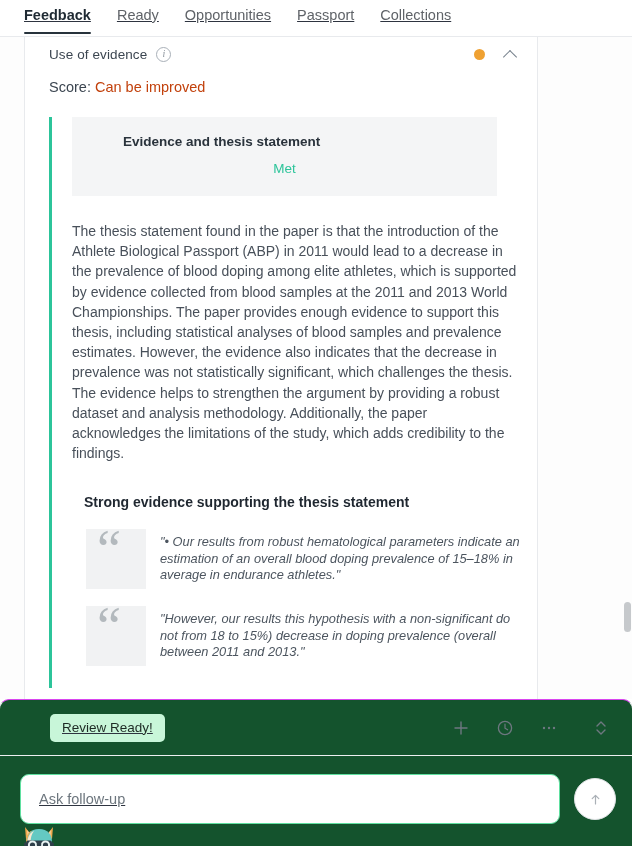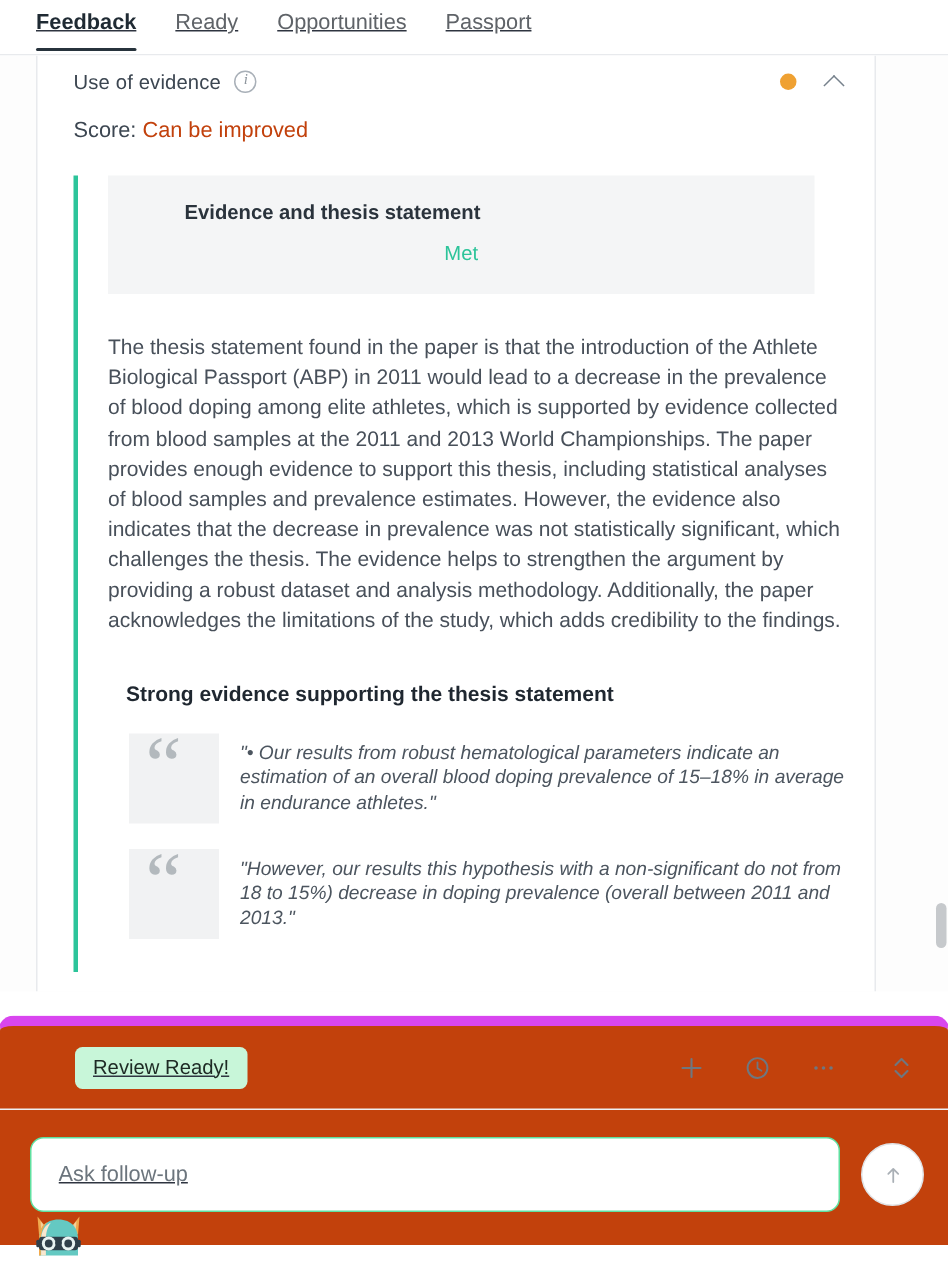--- a/index.html
+++ b/index.html
@@ -76,21 +76,21 @@
     position: relative;
     flex: 1 1 auto;
     overflow: hidden;
     background: #fdfdfd;
   }
 
   .card {
     position: absolute;
     left: 24px;
     top: 0;
-    width: 560px;
+    width: 514px;
     background: #ffffff;
     border: 1px solid #e8eaed;
     border-top: none;
     border-bottom: none;
     min-height: 100%;
   }
 
   .card-header {
     display: flex;
     align-items: center;
@@ -253,27 +253,27 @@
     width: 36px;
     height: 36px;
     z-index: 20;
     pointer-events: none;
   }
 
   
   .composer {
     flex: 0 0 auto;
     position: relative;
-    background: #c2410c;
-    border-top: 7px solid #d946ef;
+    background: #14532d;
+    border-top: 1px solid #d946ef;
     border-left: 1px solid #e8eaed;
     border-right: 1px solid #e8eaed;
     border-top-left-radius: 10px;
     border-top-right-radius: 10px;
-    margin: 16px -1px;
+    margin: 0 -1px;
   }
 
   .composer-toolbar {
     height: 56px;
     display: flex;
     align-items: center;
     padding: 0 16px 0 50px;
     border-bottom: 1px solid #edeff1;
   }
 
@@ -339,20 +339,21 @@
 </head>
 <body>
 
 <div class="app">
 
   <div class="tabbar">
     <button class="tab active">Feedback</button>
     <button class="tab">Ready</button>
     <button class="tab">Opportunities</button>
     <button class="tab">Passport</button>
+    <button class="tab">Collections</button>
   </div>
 
   <div class="scrollwrap">
 
     <div class="card">
 
       <div class="card-header">
         <span class="title">Use of evidence</span>
         <span class="info-icon">i</span>
         <span class="header-spacer"></span>

